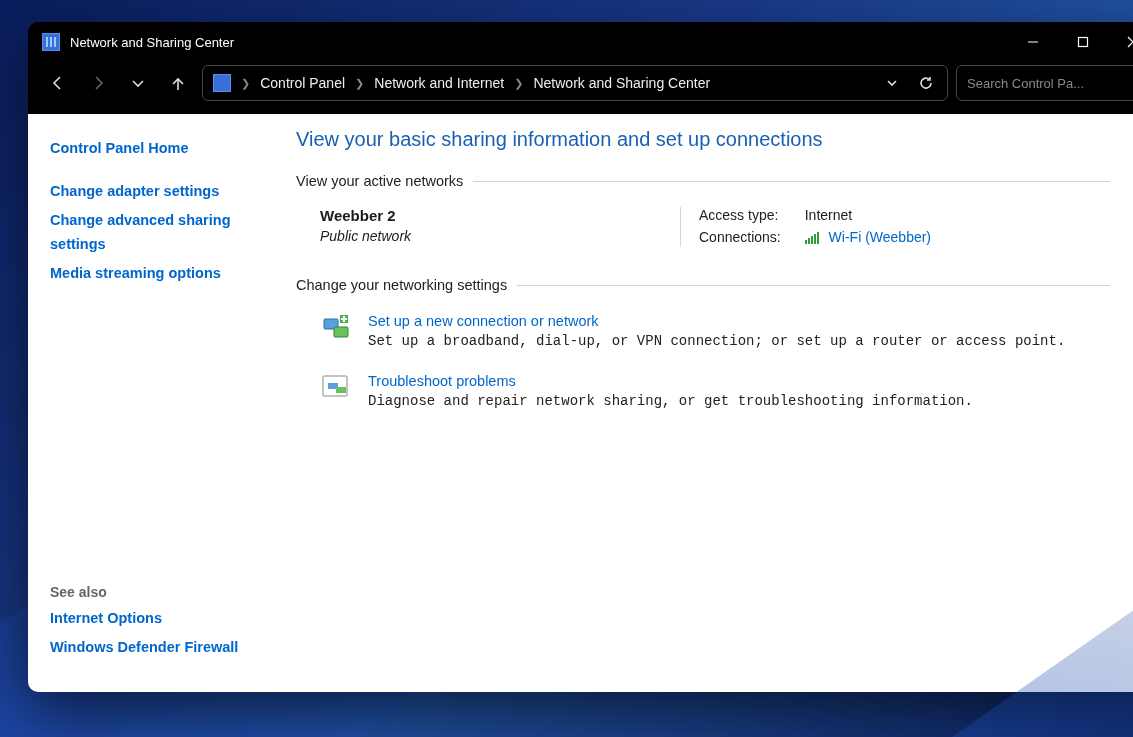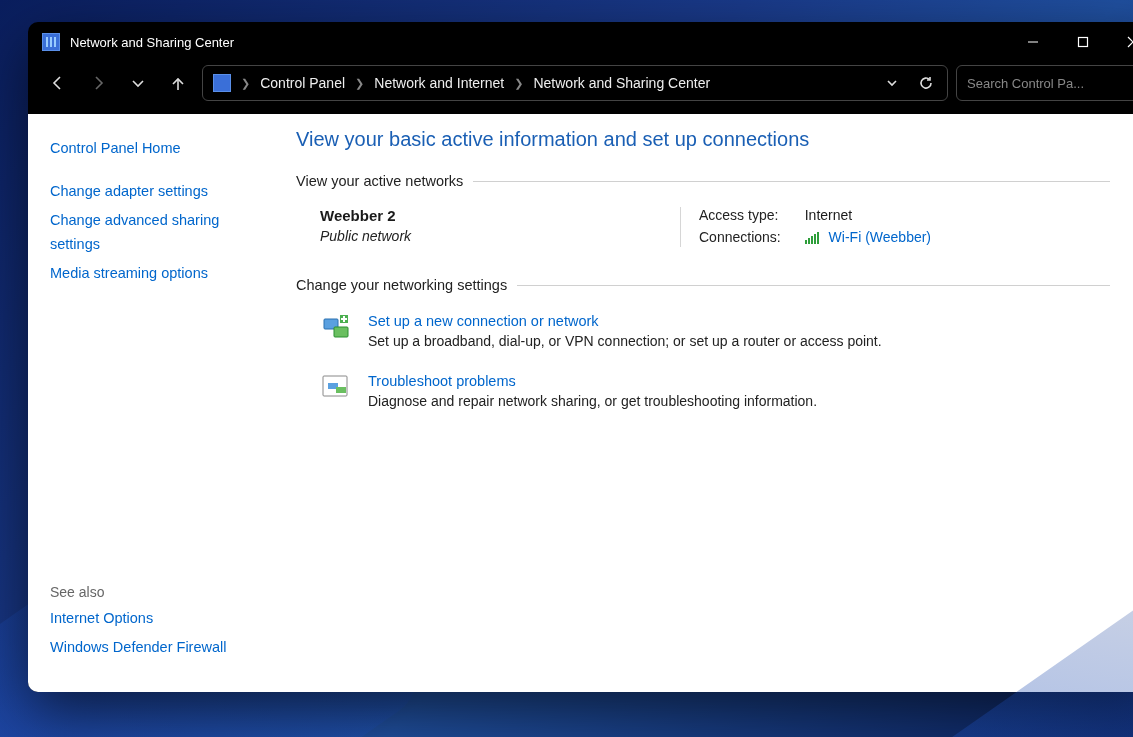--- a/index.html
+++ b/index.html
@@ -126,20 +126,21 @@
     flex: 1;
     background: #fff;
     display: flex;
     overflow: hidden;
   }
   .sidebar {
     width: 240px;
     padding: 20px 22px;
     display: flex;
     flex-direction: column;
+    font-weight: bold;
   }
   .sidebar a {
     color: #0066cc;
     text-decoration: none;
     padding: 3px 0;
     font-size: 14.5px;
     line-height: 1.6;
   }
   .sidebar .fill { flex:1; }
   .sidebar .see-also { color:#666; font-size:14px; margin-bottom:4px; }
@@ -168,21 +169,21 @@
   .net-left .type { color:#222; margin-top:4px;font-style:italic; }
   .net-divider { width:1px; background:#d6d6d6; margin-right:18px; }
   .net-right { display:grid; grid-template-columns:auto auto; column-gap:24px; row-gap:6px; align-content:start; }
   .net-right .k { color:#222; }
   .net-right a { color:#0066cc; text-decoration:none; }
   .wifi-icon { display:inline-block; vertical-align:-2px; margin-right:4px; }
 
   .task { display:flex; gap:14px; padding: 6px 0 18px 24px; align-items:flex-start; }
   .task .ico { width:34px; height:34px; flex-shrink:0; }
   .task .ttl a { color:#0066cc; text-decoration:none; font-size:14.5px; }
-  .task .desc { color:#222; margin-top:4px; font-size:14px; }
+  .task .desc { color:#222; margin-top:4px; font-size:14px;font-family:Liberation Mono, monospace; }
 </style>
 </head>
 <body>
 
 <div class="window">
 
   <div class="titlebar">
     <div class="app-icon"></div>
     <div class="title">Network and Sharing Center</div>
     <div class="spacer"></div>
@@ -266,21 +267,21 @@
       <a href="#">Change advanced sharing settings</a>
       <a href="#">Media streaming options</a>
       <div class="fill"></div>
       <div class="see-also">See also</div>
       <a href="#">Internet Options</a>
       <a href="#">Windows Defender Firewall</a>
       <div style="height:10px"></div>
     </div>
 
     <div class="main">
-      <h1>View your basic active information and set up connections</h1>
+      <h1>View your basic sharing information and set up connections</h1>
 
       <div class="section-label">
         <span>View your active networks</span>
         <span class="line"></span>
       </div>
 
       <div class="active-net">
         <div class="net-left">
           <div class="name">Weebber 2</div>
           <div class="type">Public network</div>

